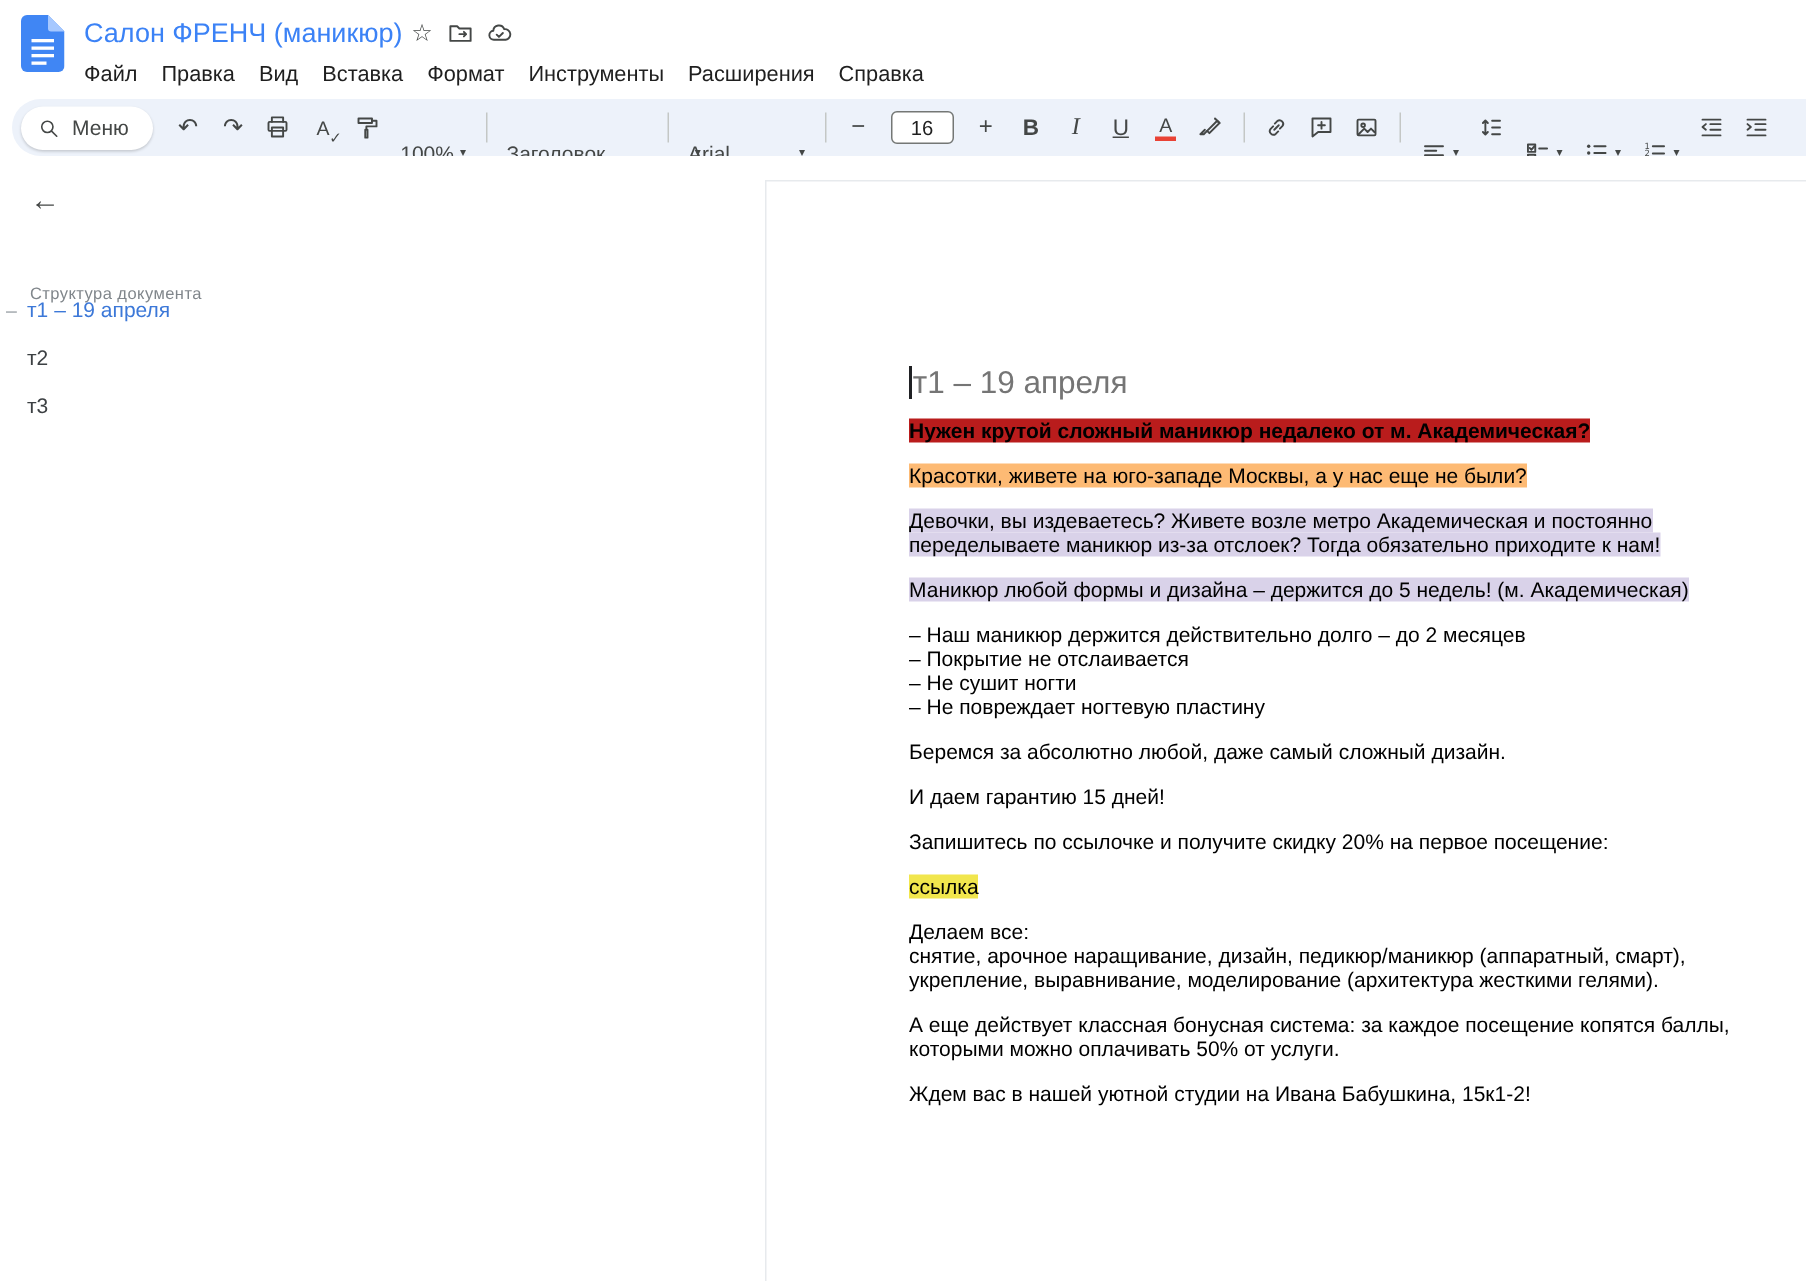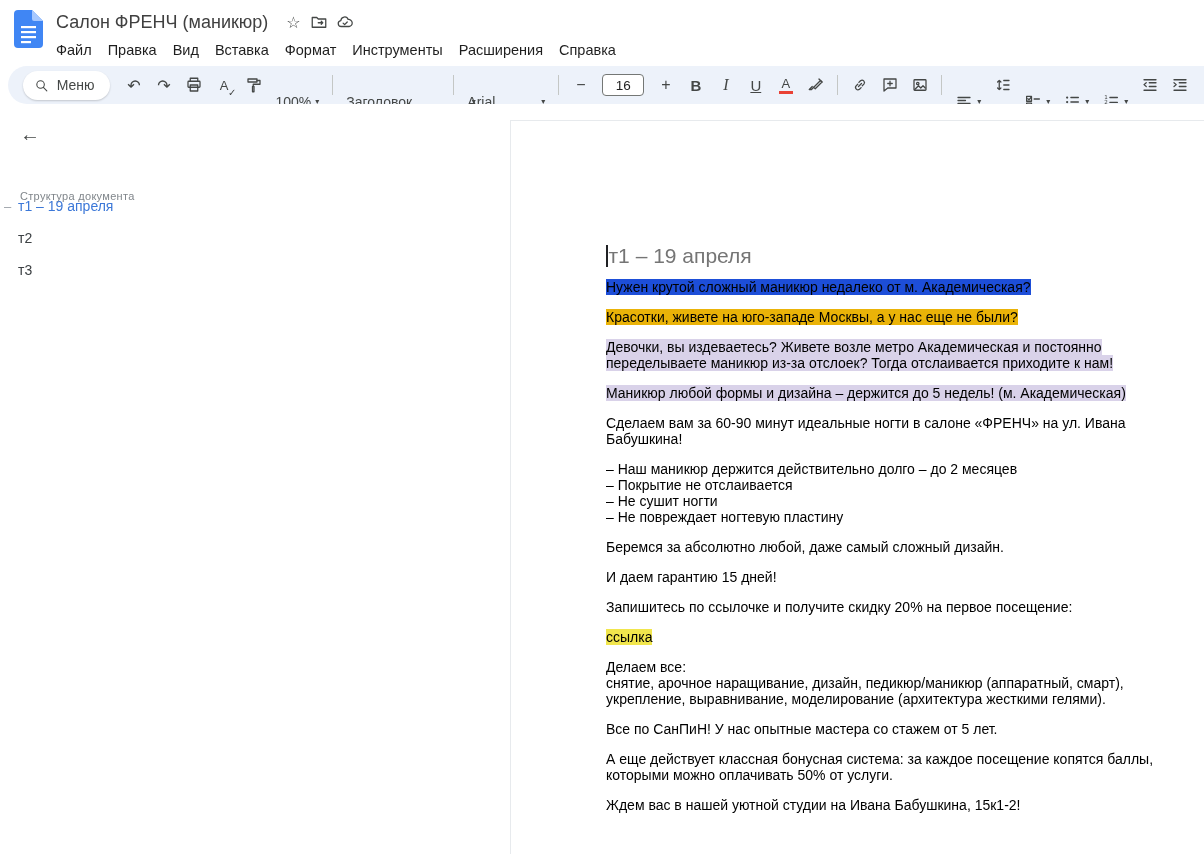--- a/index.html
+++ b/index.html
@@ -5,29 +5,29 @@
   * { box-sizing: border-box; }
   html,body { margin:0; padding:0; }
   body {
     width:1204px; height:854px; overflow:hidden; background:#fff;
     font-family:"Liberation Sans", sans-serif; color:#1f1f1f;
   }
   
   .header { height:62px; display:flex; align-items:flex-start; padding:8px 0 0 14px; }
   .logo { width:29px; height:38px; margin:2px 13px 0 0; flex:0 0 auto; cursor:pointer; }
   .title-row { display:flex; align-items:center; height:28px; }
-  .doc-title { font-size:18px; color:#404040; margin-right:12px; white-space:nowrap; }
+  .doc-title { font-size:18px; color:#3b82f6; white-space:nowrap; }
   .title-icon { width:26px; height:24px; display:flex; align-items:center; justify-content:center;
                 color:#444746; font-size:16px; cursor:pointer; }
   .menu-row { display:flex; align-items:center; height:28px; margin-left:-8px; }
   .menu-item { font-size:14.5px; color:#1f1f1f; padding:3px 8px; border-radius:8px; cursor:pointer; white-space:nowrap; }
   
   .toolbar { margin:4px 0 0 8px; width:1196px; height:38px; background:#edf2fa;
              border-radius:20px 0 0 20px; display:flex; align-items:center;
-             padding:0 2px 0 6px; gap:3px; overflow:hidden;justify-content:center; }
+             padding:0 2px 0 6px; gap:3px; overflow:hidden; }
   .menu-pill { display:flex; align-items:center; gap:8px; background:#fff; border:none;
                box-shadow:0 1px 2px rgba(0,0,0,.18); border-radius:15px; height:29px;
                padding:0 16px 0 11px; margin-right:7px; font-size:14px; color:#444746;
                font-family:inherit; cursor:pointer; flex:0 0 auto; }
   .tb-btn { min-width:27px; height:27px; display:flex; align-items:center; justify-content:center;
             border-radius:4px; color:#444746; font-size:16px; cursor:pointer; flex:0 0 auto; }
   .dd { display:flex; align-items:center; height:27px; border-radius:4px; padding:0 5px;
         color:#444746; font-size:14px; cursor:pointer; flex:0 0 auto;margin-top:33px; }
   .caret { font-size:8px; color:#444746; margin-left:4px; }
   .sep { width:1px; height:20px; background:#c4c7c5; margin:0 5px; flex:0 0 auto; }
@@ -258,36 +258,34 @@
       </div>
       <div class="outline-item">
         <span>т3</span>
       </div>
     </div>
 
     <div class="page">
       <div class="doc-content">
         <h1 class="doc-heading"><span class="cursor"></span><span>т1 – 19 апреля</span></h1>
         <div>
-            <div class="para"><span style="background: #1d4ed8;">Нужен крутой сложный маникюр недалеко от м. Академическая?</span></div>
-            <div class="para"><span style="background: #eab308;">Красотки, живете на юго-западе Москвы, а у нас еще не были?</span></div>
-            <div class="para"><span style="background: rgb(217, 210, 233);">Девочки, вы издеваетесь? Живете возле метро Академическая и постоянно переделываете маникюр из-за отслоек? Тогда отслаивается приходите к нам!</span></div>
+            <div class="para"><span style="background: #b91c1c; font-weight: bold;">Нужен крутой сложный маникюр недалеко от м. Академическая?</span></div>
+            <div class="para"><span style="background: #fdba74;">Красотки, живете на юго-западе Москвы, а у нас еще не были?</span></div>
+            <div class="para"><span style="background: rgb(217, 210, 233);">Девочки, вы издеваетесь? Живете возле метро Академическая и постоянно переделываете маникюр из-за отслоек? Тогда обязательно приходите к нам!</span></div>
             <div class="para"><span style="background: rgb(217, 210, 233);">Маникюр любой формы и дизайна – держится до 5 недель! (м. Академическая)</span></div>
-            <div class="para"><span>Сделаем вам за 60-90 минут идеальные ногти в салоне «ФРЕНЧ» на ул. Ивана Бабушкина!</span></div>
             <div class="para"><span>– Наш маникюр держится действительно долго – до 2 месяцев
 – Покрытие не отслаивается
 – Не сушит ногти
 – Не повреждает ногтевую пластину</span></div>
             <div class="para"><span>Беремся за абсолютно любой, даже самый сложный дизайн.</span></div>
             <div class="para"><span>И даем гарантию 15 дней!</span></div>
             <div class="para"><span>Запишитесь по ссылочке и получите скидку 20% на первое посещение:</span></div>
             <div class="para"><span style="background: rgb(241, 230, 77);">ссылка</span></div>
             <div class="para"><span>Делаем все:
 снятие, арочное наращивание, дизайн, педикюр/маникюр (аппаратный, смарт), укрепление, выравнивание, моделирование (архитектура жесткими гелями).</span></div>
-            <div class="para"><span>Все по СанПиН! У нас опытные мастера со стажем от 5 лет.</span></div>
             <div class="para"><span>А еще действует классная бонусная система: за каждое посещение копятся баллы, которыми можно оплачивать 50% от услуги.</span></div>
             <div class="para"><span>Ждем вас в нашей уютной студии на Ивана Бабушкина, 15к1-2!</span></div>
           </div>
       </div>
     </div>
 
   </div>
 </div>
 
 </body></html>

